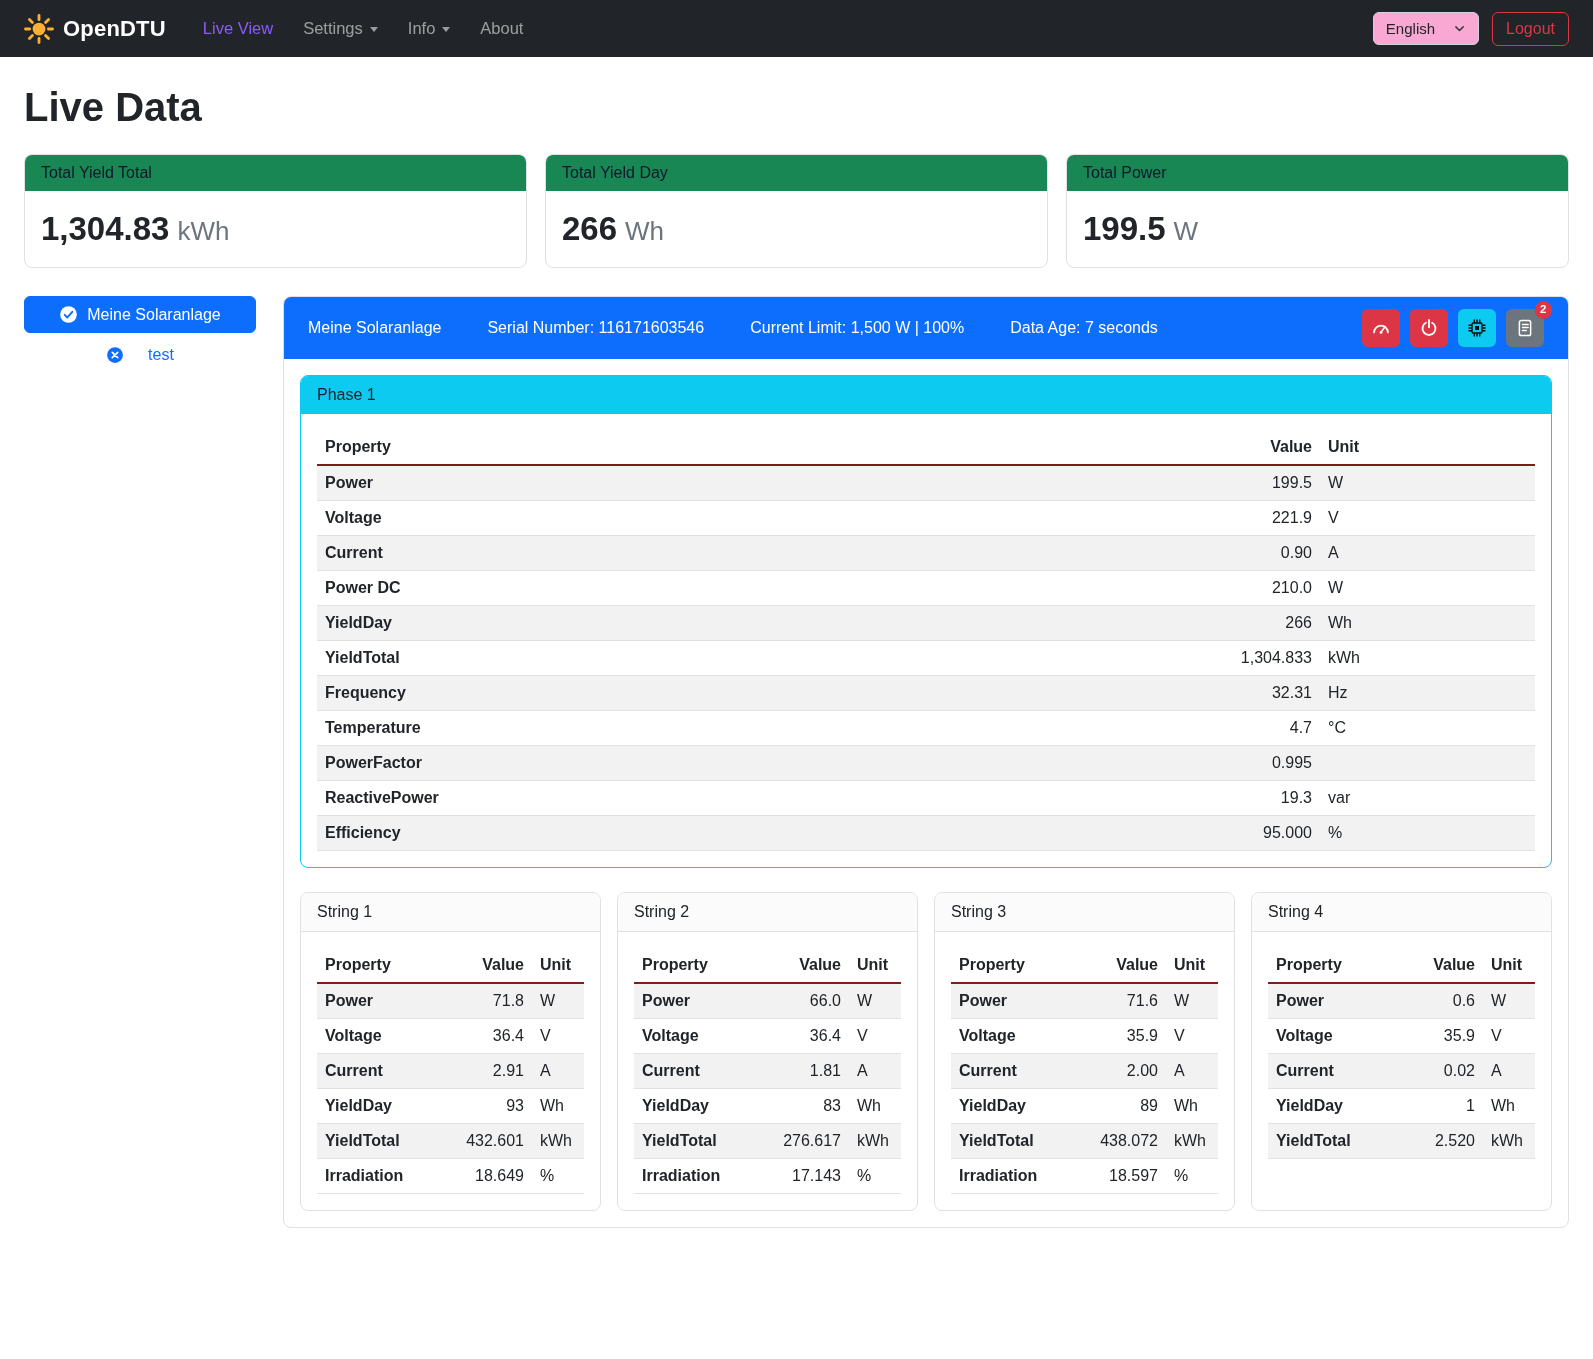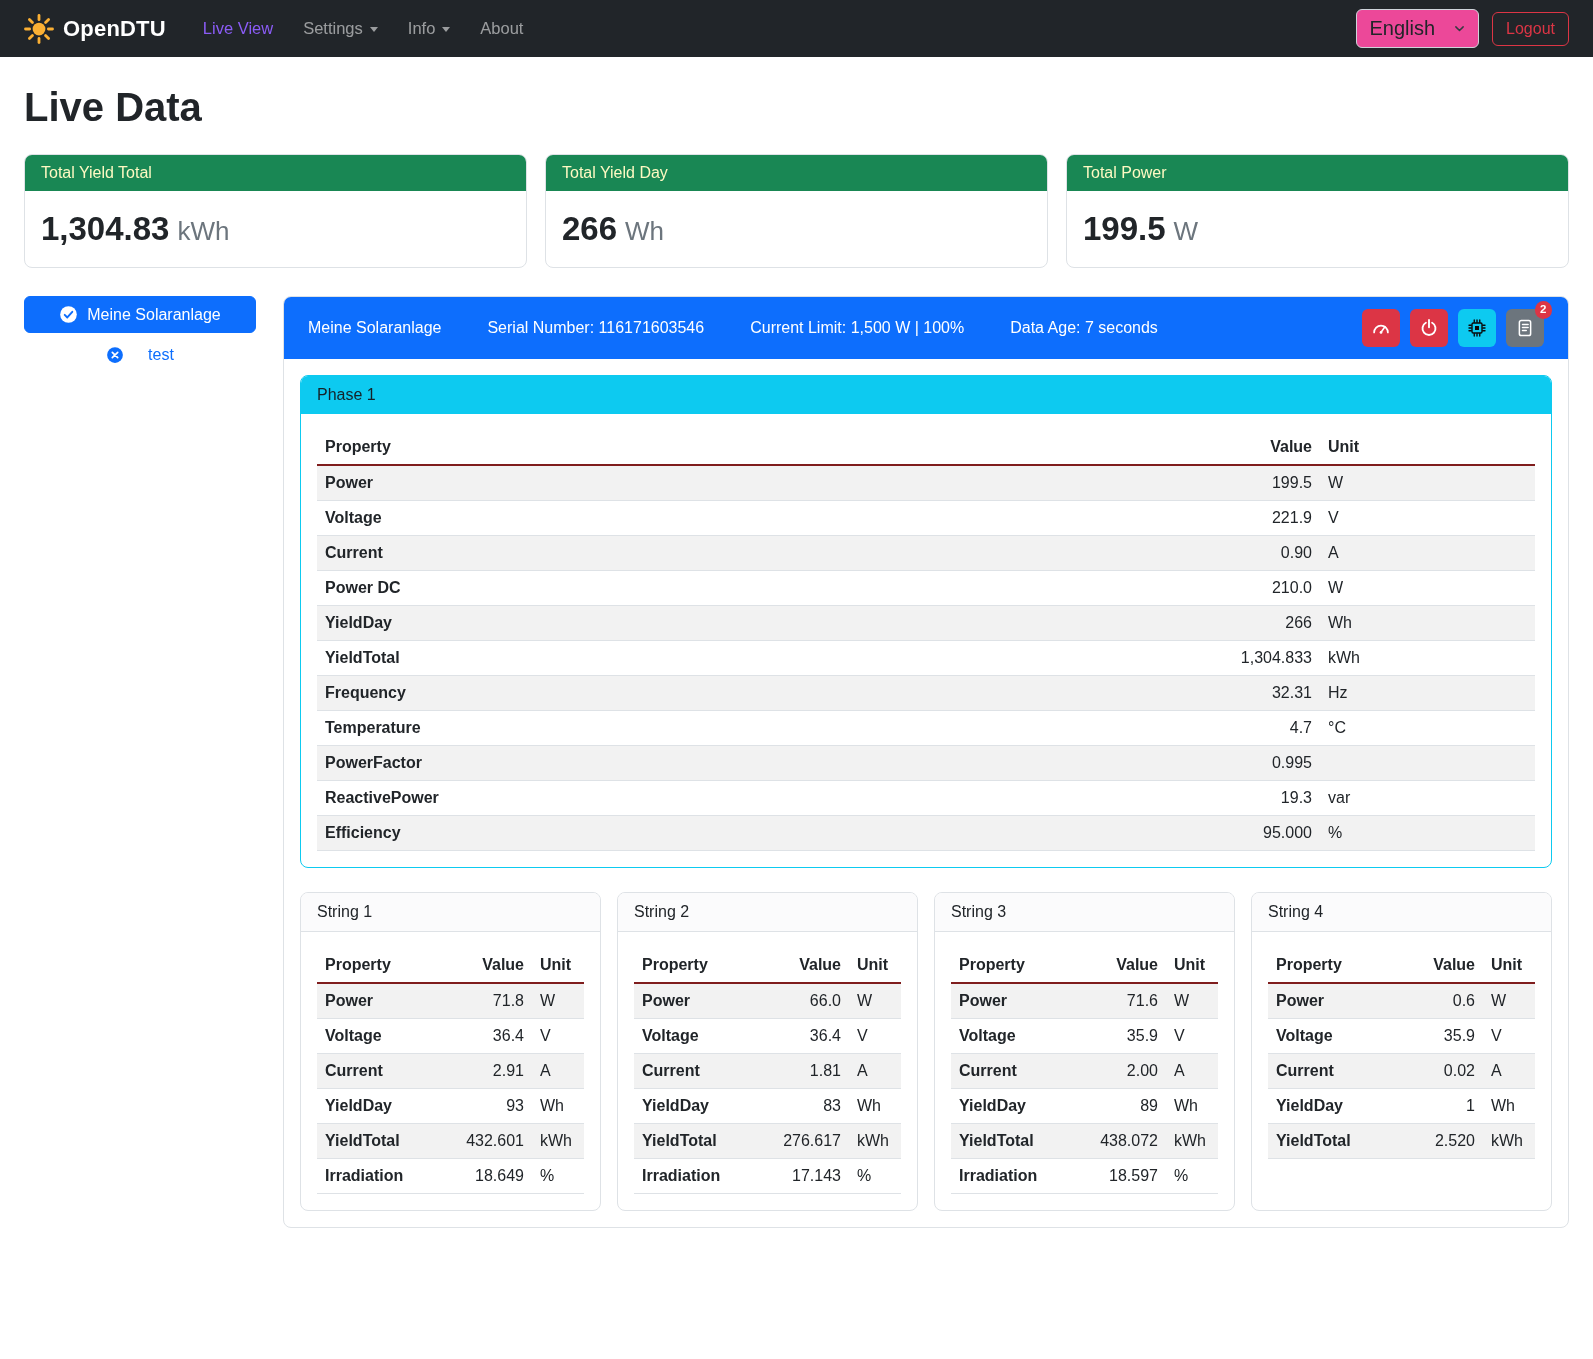--- a/index.html
+++ b/index.html
@@ -37,43 +37,43 @@
     padding: 8px 15px; text-decoration: none; cursor: pointer; font-size: 16.5px;
   }
   .nav-link.active { color: #8b5cf6; }
   .caret {
     display: inline-block; margin-left: 7px; vertical-align: middle;
     border-left: 4.5px solid transparent; border-right: 4.5px solid transparent;
     border-top: 5px solid currentColor;
   }
   .nav-right { margin-left: auto; display: flex; align-items: center; gap: 13px; }
   .lang-select {
-    background: #ec4899; border: 1px solid #ced4da; border-radius: 6px;
+    background: #f9a8d4; border: 1px solid #ced4da; border-radius: 6px;
     padding: 7px 12px; display: flex; align-items: center; gap: 18px;
-    font-size: 20px; color: var(--text); cursor: pointer; min-width: 104px;
+    font-size: 15px; color: var(--text); cursor: pointer; min-width: 104px;
   }
   .logout-btn {
     background: transparent; color: var(--danger);
     border: 1px solid var(--danger); border-radius: 6px;
     padding: 7px 13px; font-size: 16px; cursor: pointer;
     font-family: "Liberation Sans", sans-serif;
   }
 
   
   .container { padding: 14px 24px 24px; }
   h1.page-title { font-size: 40px; font-weight: 600; margin: 14px 0 24px; }
 
   
   .summary-row { display: flex; gap: 18px; margin-bottom: 28px; }
   .summary-card {
     flex: 1; border: 1px solid var(--border); border-radius: 8px;
     background: #fff; overflow: hidden;
   }
   .summary-header {
-    background: var(--success); color: #fef9c3; padding: 9px 16px; font-size: 16px;
+    background: var(--success); color: #0f172a; padding: 9px 16px; font-size: 16px;
   }
   .summary-body { padding: 19px 16px; }
   .summary-value { font-size: 33px; font-weight: 600; color: var(--text); }
   .summary-unit { font-size: 26px; color: var(--muted); margin-left: 8px; }
 
   
   .content-row { display: flex; gap: 27px; align-items: flex-start; }
   .sidebar { flex: 0 0 232px; display: flex; flex-direction: column; gap: 9px; }
   .inverter-btn {
     background: var(--primary); color: #fff; border: 1px solid var(--primary);

